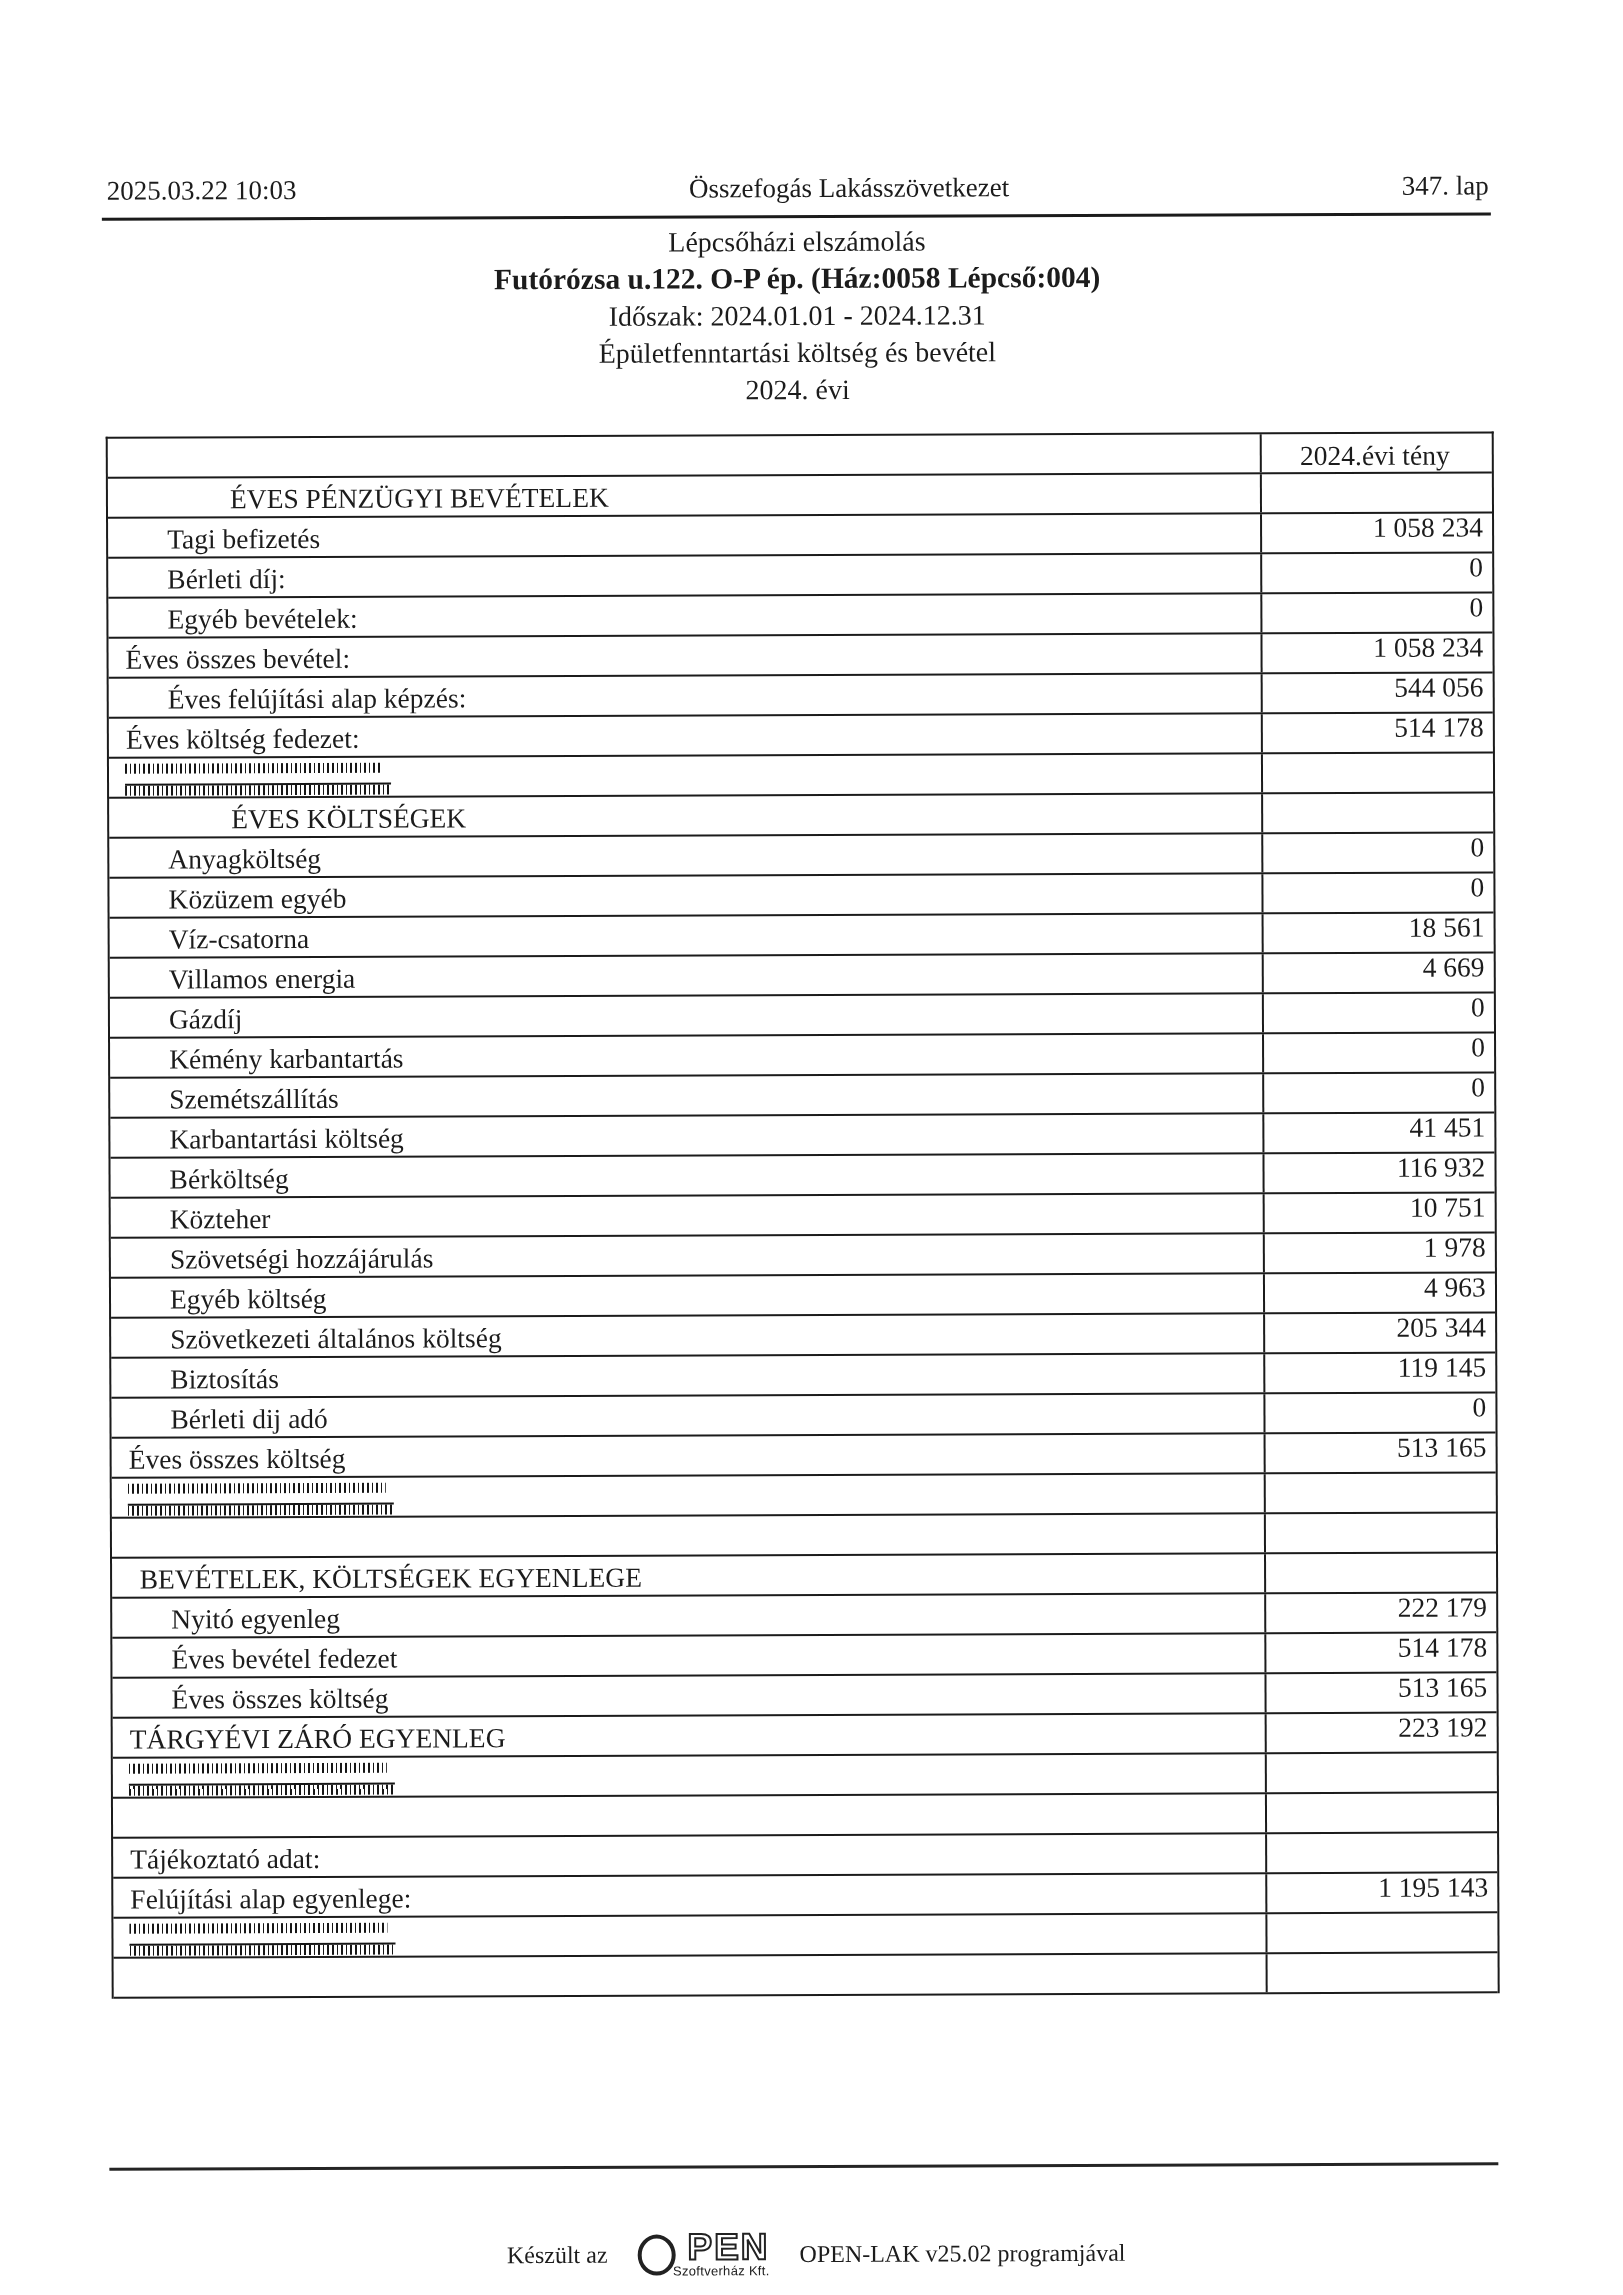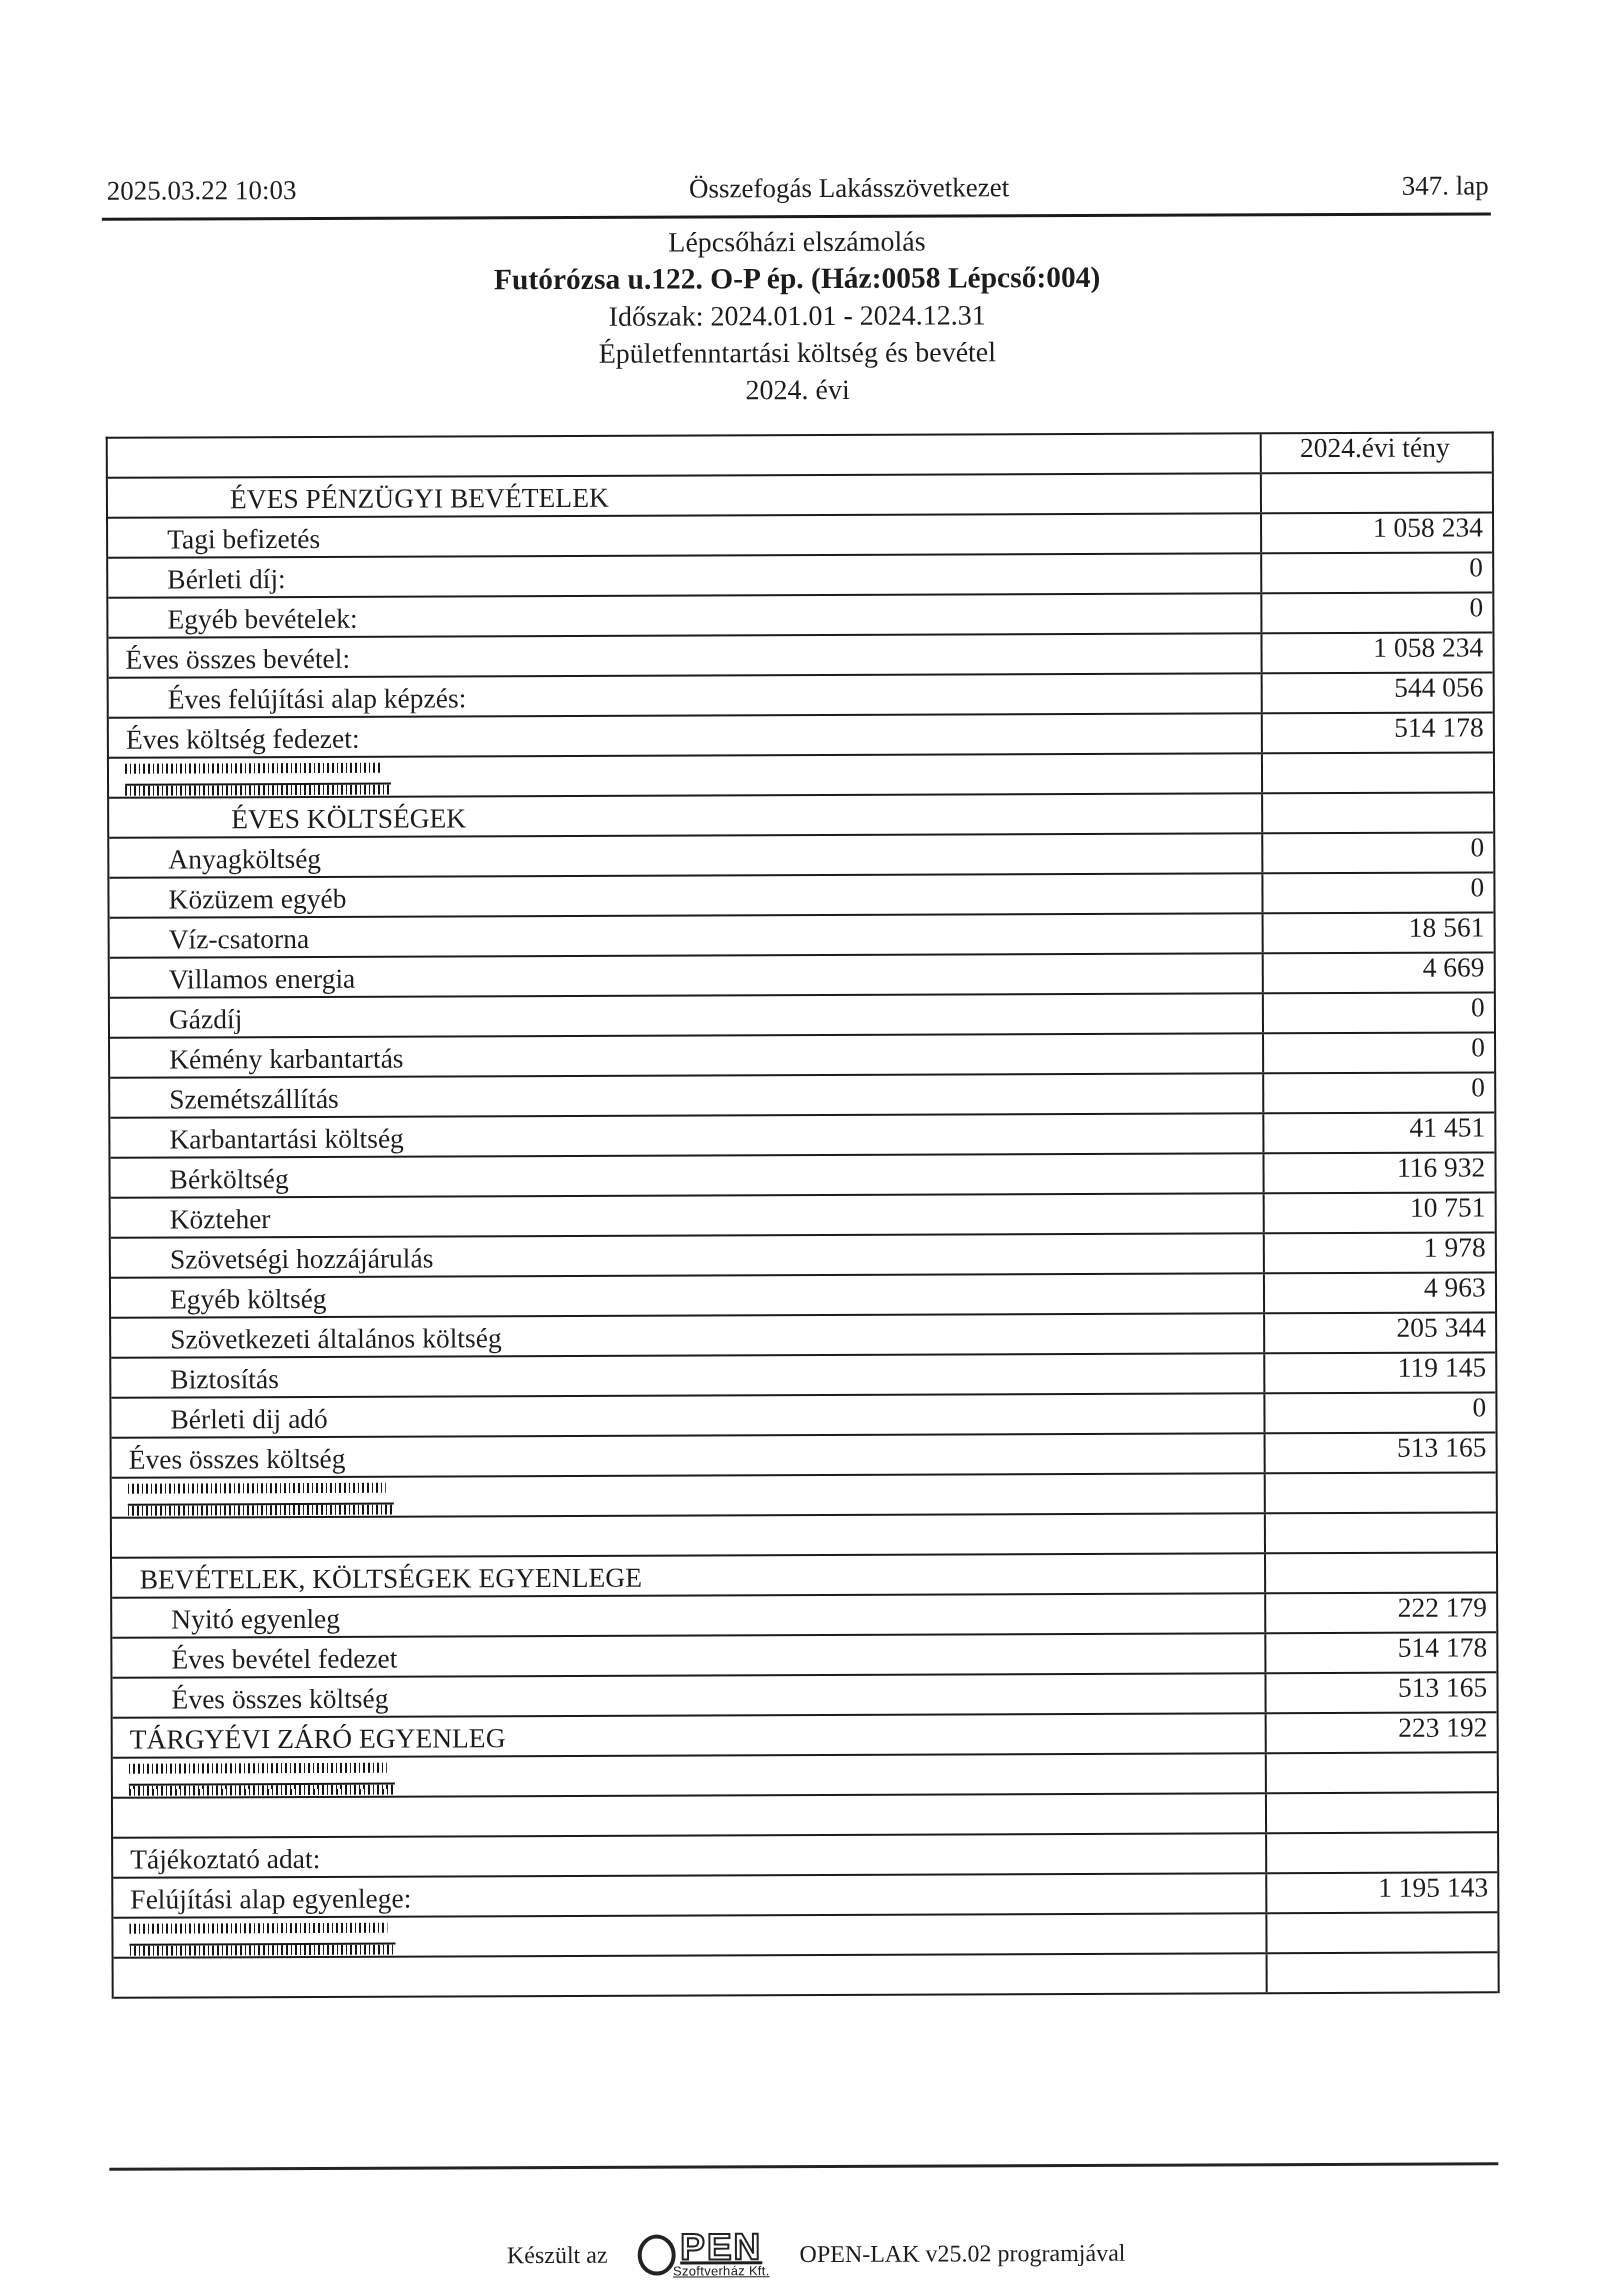--- a/index.html
+++ b/index.html
@@ -41,21 +41,21 @@
   .trow{display:flex;height:40px;box-sizing:border-box;border-bottom:2px solid #1b1b1b;}
   .cl{
     width:1154px;box-sizing:border-box;border-right:2px solid #1b1b1b;
     display:flex;align-items:flex-end;padding-bottom:3.9px;
     font-size:27.5px;line-height:1;white-space:nowrap;overflow:hidden;
   }
   .cv{
     flex:1;display:flex;align-items:flex-start;justify-content:flex-end;
     padding:0 9.2px 5.9px 0;font-size:27.5px;line-height:1;white-space:nowrap;
   }
-  .trow.colheader .cv{justify-content:center;align-items:flex-start;padding:0 3.9px 2.6px 0;}
+  .trow.colheader .cv{justify-content:center;align-items:flex-end;padding:0 3.9px 2.6px 0;}
   .trow.section .cl{padding-left:122px;}
   .trow.subsection .cl{padding-left:27.5px;}
   .trow.item .cl{padding-left:59px;}
   .trow.total .cl{padding-left:17px;}
   .trow.barcode .cl{align-items:flex-start;padding:4.6px 0 0 16.4px;}
   .strips{display:block;}
   .strip{
     height:10.5px;
     background:repeating-linear-gradient(90deg,#161616 0 1.6px,transparent 1.6px 4.6px);
   }
@@ -69,21 +69,21 @@
   .page-footer{
     position:absolute;left:0;top:2231px;width:1623px;
     display:flex;justify-content:center;align-items:center;gap:30px;
     font-size:24px;
   }
   .open-logo{display:flex;align-items:center;}
   .logo-circle{
     width:38px;height:41px;border:4.6px solid #222;border-radius:50%;
     box-sizing:border-box;margin-right:-2.6px;
   }
-  .logo-col{display:flex;flex-direction:column;align-items:center;text-decoration:underline;}
+  .logo-col{display:flex;flex-direction:column;align-items:flex-end;}
   .logo-pen{
     font-family:"Liberation Sans","DejaVu Sans",sans-serif;
     font-weight:700;font-size:37px;line-height:31px;letter-spacing:2px;
     color:#fff;-webkit-text-stroke:2px #222;
   }
   .logo-sub{
     font-family:"Liberation Sans","DejaVu Sans",sans-serif;
     font-size:13px;letter-spacing:0.3px;color:#222;margin-top:1.3px;
   }
 </style>

